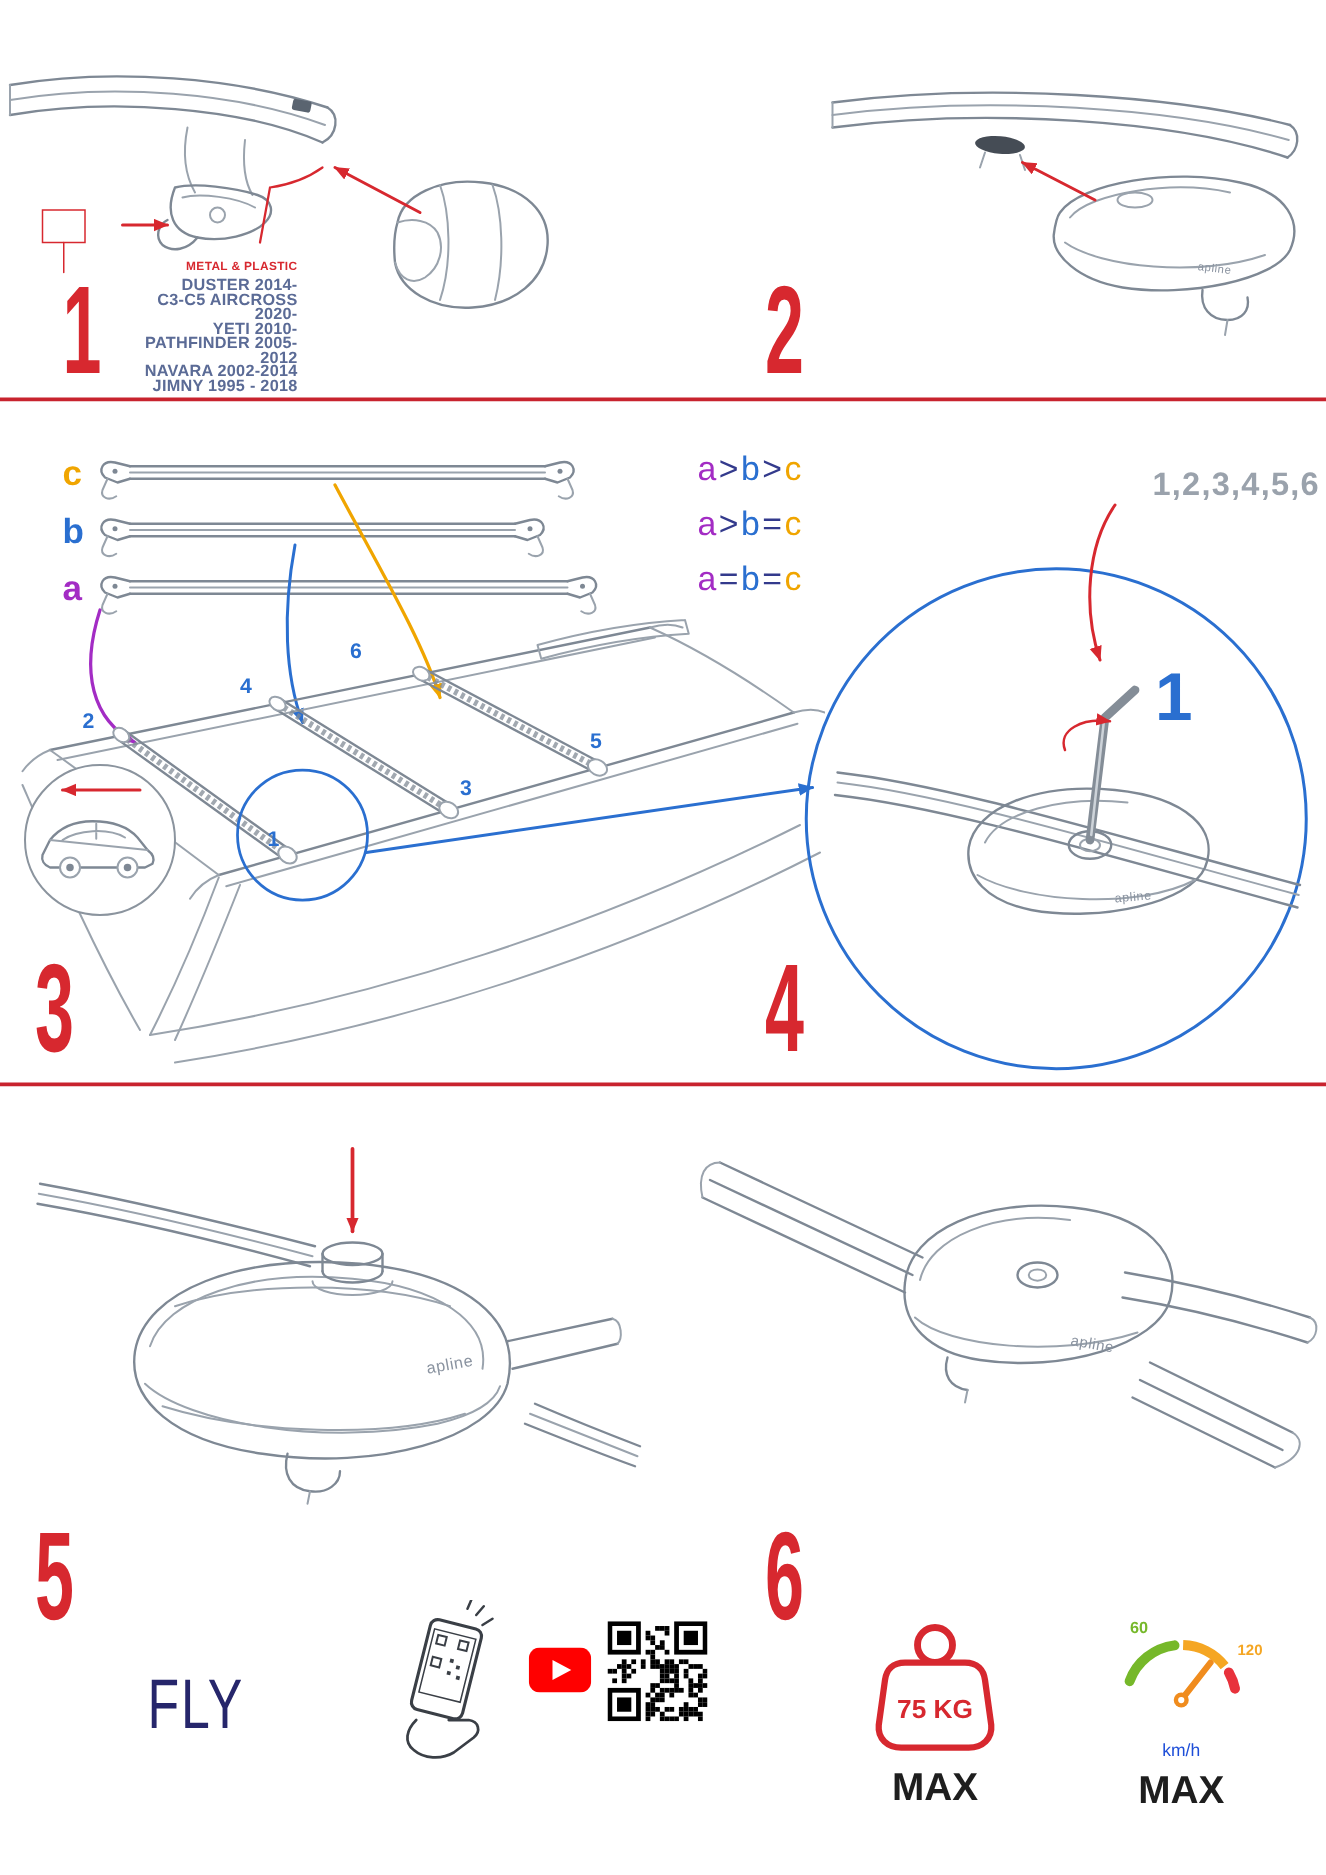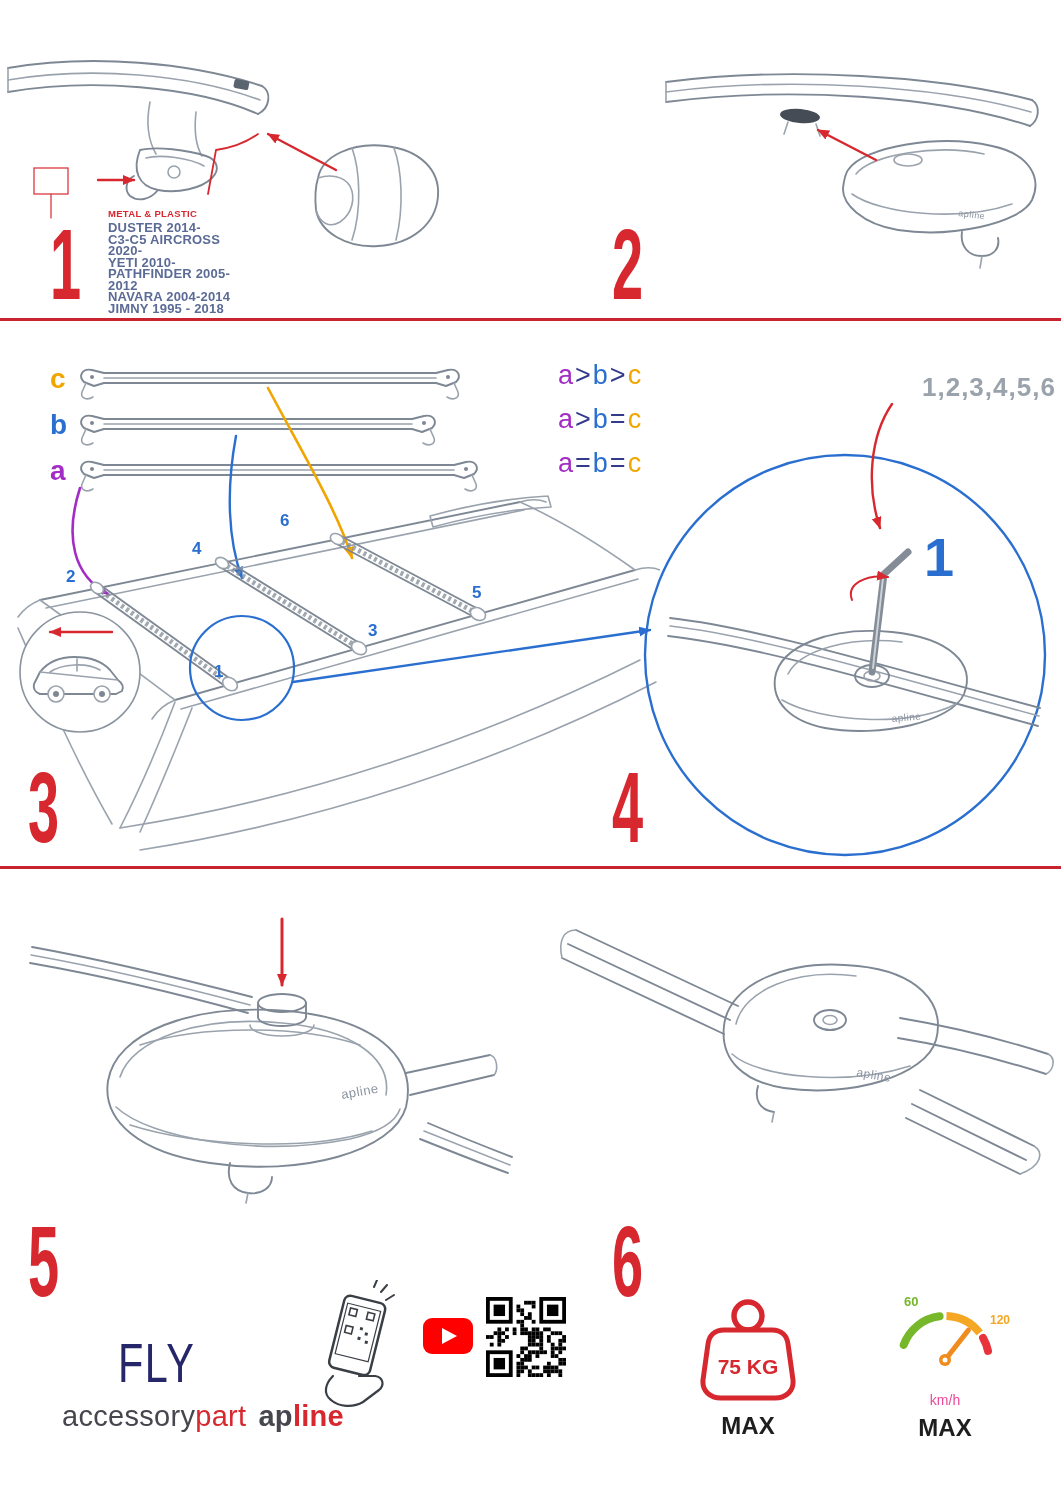--- a/index.html
+++ b/index.html
@@ -30,22 +30,22 @@
   .lg-a{color:var(--purple)} .lg-b{color:var(--blue)} .lg-c{color:var(--orange)}
   .lg-op{color:#333a8c;padding:0 1px}
   .seq-gray{position:absolute;left:922px;top:372px;color:#9aa2ac;font-size:26px;font-weight:600;letter-spacing:1px}
   .fly{position:absolute;left:118px;top:1330px;color:var(--navy);font-size:56px;font-weight:500;
        letter-spacing:2px;transform:scaleX(.74);transform-origin:left top}
   .brandline{position:absolute;left:62px;top:1400px;font-size:29px;letter-spacing:.3px}
   .b-gray{color:var(--gray-ink);font-weight:500}
   .b-red{color:var(--red);font-weight:500}
   .b-gray2{color:var(--gray-ink);font-weight:700;margin-left:12px}
   .b-red2{color:var(--red);font-weight:700}
-  .max-label{position:absolute;text-align:center;color:#1e1e1e;font-size:24px;font-weight:700}
-  .kmh-label{position:absolute;text-align:center;color:#ec4899;font-size:14px;font-weight:500}
+  .max-label{position:absolute;text-align:center;color:#1e1e1e;font-size:31px;font-weight:700}
+  .kmh-label{position:absolute;text-align:center;color:#1d4ed8;font-size:14px;font-weight:500}
 </style>
 </head>
 <body>
 
 <div id="page">
 
   <svg width="0" height="0" style="position:absolute" aria-hidden="true">
     <defs>
       <marker id="ahr" markerUnits="userSpaceOnUse" markerWidth="13" markerHeight="11" refX="11" refY="5" orient="auto">
           <path d="M0,0L12,5L0,10Z" fill="#d7282f"></path>
@@ -84,27 +84,27 @@
     <path class="ln" d="M318,150 C330,146 344,148 350,158 C356,170 352,186 340,194 C330,200 320,196 316,182"></path>
     <path class="ln" d="M352,120 C360,142 362,182 352,212"></path>
     <path class="ln" d="M394,120 C402,142 404,180 396,212"></path>
     <path class="red-l" d="M336,142 L268,106" marker-end="url(#ahr)"></path>
     <path class="red-l" style="stroke-width:1.8" d="M258,106 C244,116 230,120 216,122 L208,166"></path>
     <path class="red-l" d="M98,152 L134,152" marker-end="url(#ahr)"></path>
     <rect x="34" y="140" width="34" height="26" fill="none" stroke="#d7282f" stroke-width="1.2"></rect>
     <path class="red-l" style="stroke-width:1.2" d="M51,166 L51,190"></path>
   </svg>
 
-  <div class="abs" style="left:108px;top:208px;width:130px;">
+  <div class="abs" style="left:108px;top:208px;width:130px;text-align:right">
     <div class="s1-title">METAL &amp; PLASTIC</div>
     <div class="s1-model">DUSTER 2014-</div>
     <div class="s1-model">C3-C5 AIRCROSS 2020-</div>
     <div class="s1-model">YETI 2010-</div>
     <div class="s1-model">PATHFINDER 2005-2012</div>
-    <div class="s1-model">NAVARA 2004-2014</div>
+    <div class="s1-model">NAVARA 2002-2014</div>
     <div class="s1-model">JIMNY 1995 - 2018</div>
   </div>
 
   <div class="stepnum" style="left:50px;top:225px">1</div>
 
   <svg class="abs" style="left:640px;top:42px" width="421" height="245" viewBox="0 0 421 245">
     <path class="ln2" d="M26,40 C150,24 300,34 392,58"></path>
     <path class="ln2" d="M26,60 C150,44 300,54 390,84"></path>
     <path class="ln" d="M26,50 C150,34 300,44 391,70"></path>
     <path class="ln" d="M26,40 L26,60"></path>
@@ -275,23 +275,20 @@
     <ellipse class="ln" cx="282" cy="142" rx="7" ry="4.5"></ellipse>
     <text class="logo-txt" x="308" y="198" font-size="12" transform="rotate(10 308 198)">apline</text>
     <path class="ln2" d="M210,208 C206,222 212,232 226,234"></path>
     <path class="ln" d="M226,234 L224,244"></path>
   </svg>
 
   <div class="stepnum" style="left:612px;top:1222px">6</div>
 
   <div class="fly">FLY</div>
 
-  <div class="brandline">
-    <span class="b-gray">accessory</span><span class="b-red">part</span><span class="b-gray2">ap</span><span class="b-red2">line</span>
-  </div>
 
   <svg class="abs" style="left:305px;top:1280px" width="100" height="130" viewBox="0 0 100 130">
     <path d="M28,96 C20,104 18,114 26,120 C34,127 48,128 58,122 L74,110 C80,105 78,97 70,96 L54,96" stroke="#3a3f46" stroke-width="2.2" fill="#fff" stroke-linecap="round" stroke-linejoin="round"></path>
     <g transform="rotate(14 50 60)">
       <rect x="30" y="18" width="42" height="74" rx="6" fill="#fff" stroke="#3a3f46" stroke-width="2.5"></rect>
       <rect x="34" y="26" width="34" height="52" fill="none" stroke="#3a3f46" stroke-width="1.2"></rect>
       <rect x="38" y="30" width="7" height="7" fill="none" stroke="#3a3f46" stroke-width="1.6"></rect>
       <rect x="56" y="30" width="7" height="7" fill="none" stroke="#3a3f46" stroke-width="1.6"></rect>
       <rect x="38" y="48" width="7" height="7" fill="none" stroke="#3a3f46" stroke-width="1.6"></rect>
       <rect x="52" y="46" width="3" height="3" fill="#3a3f46"></rect>

